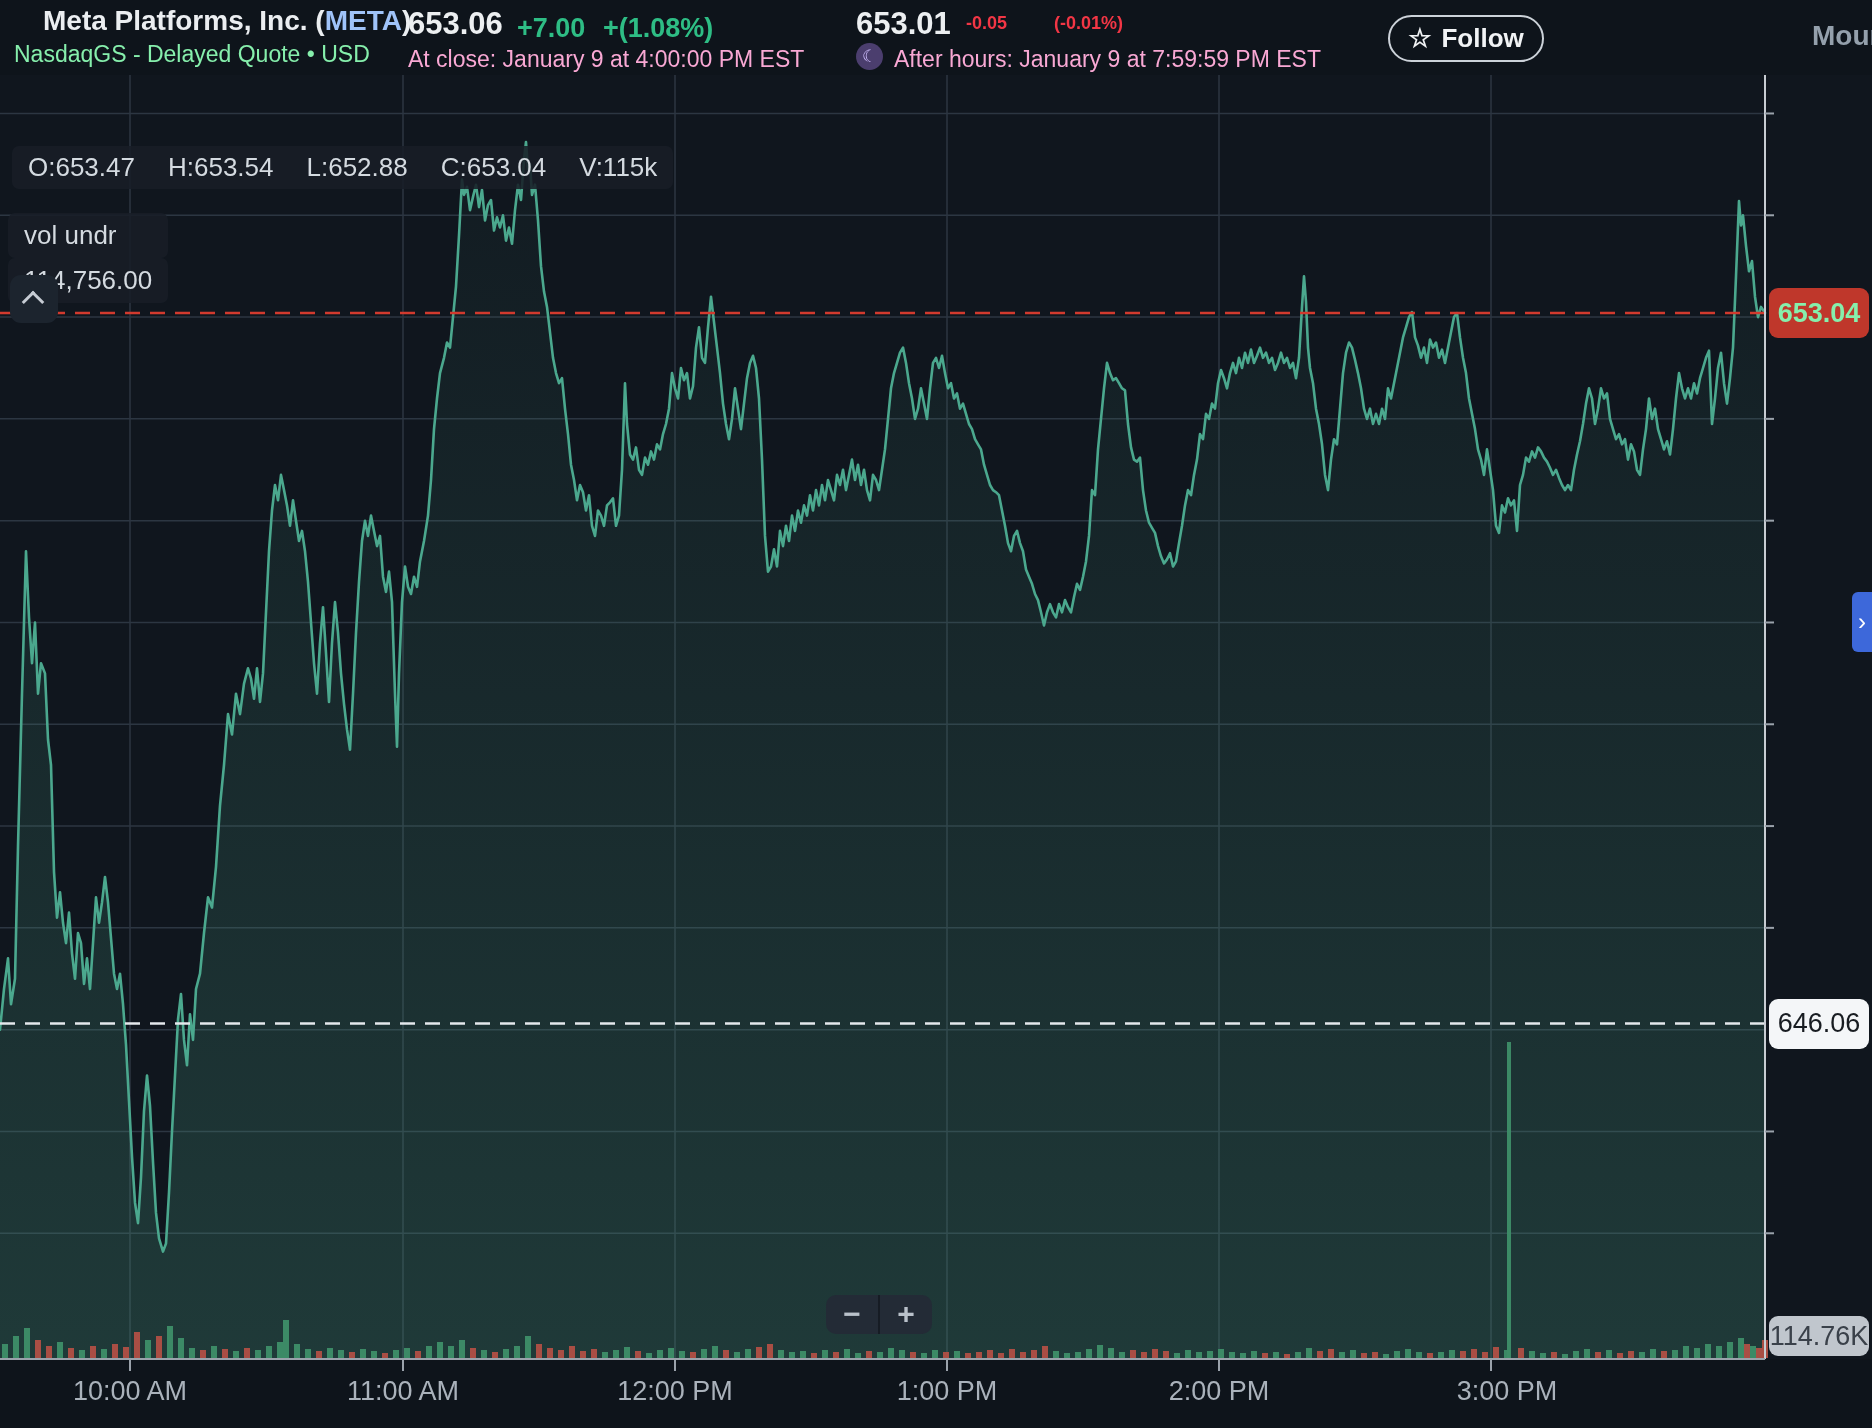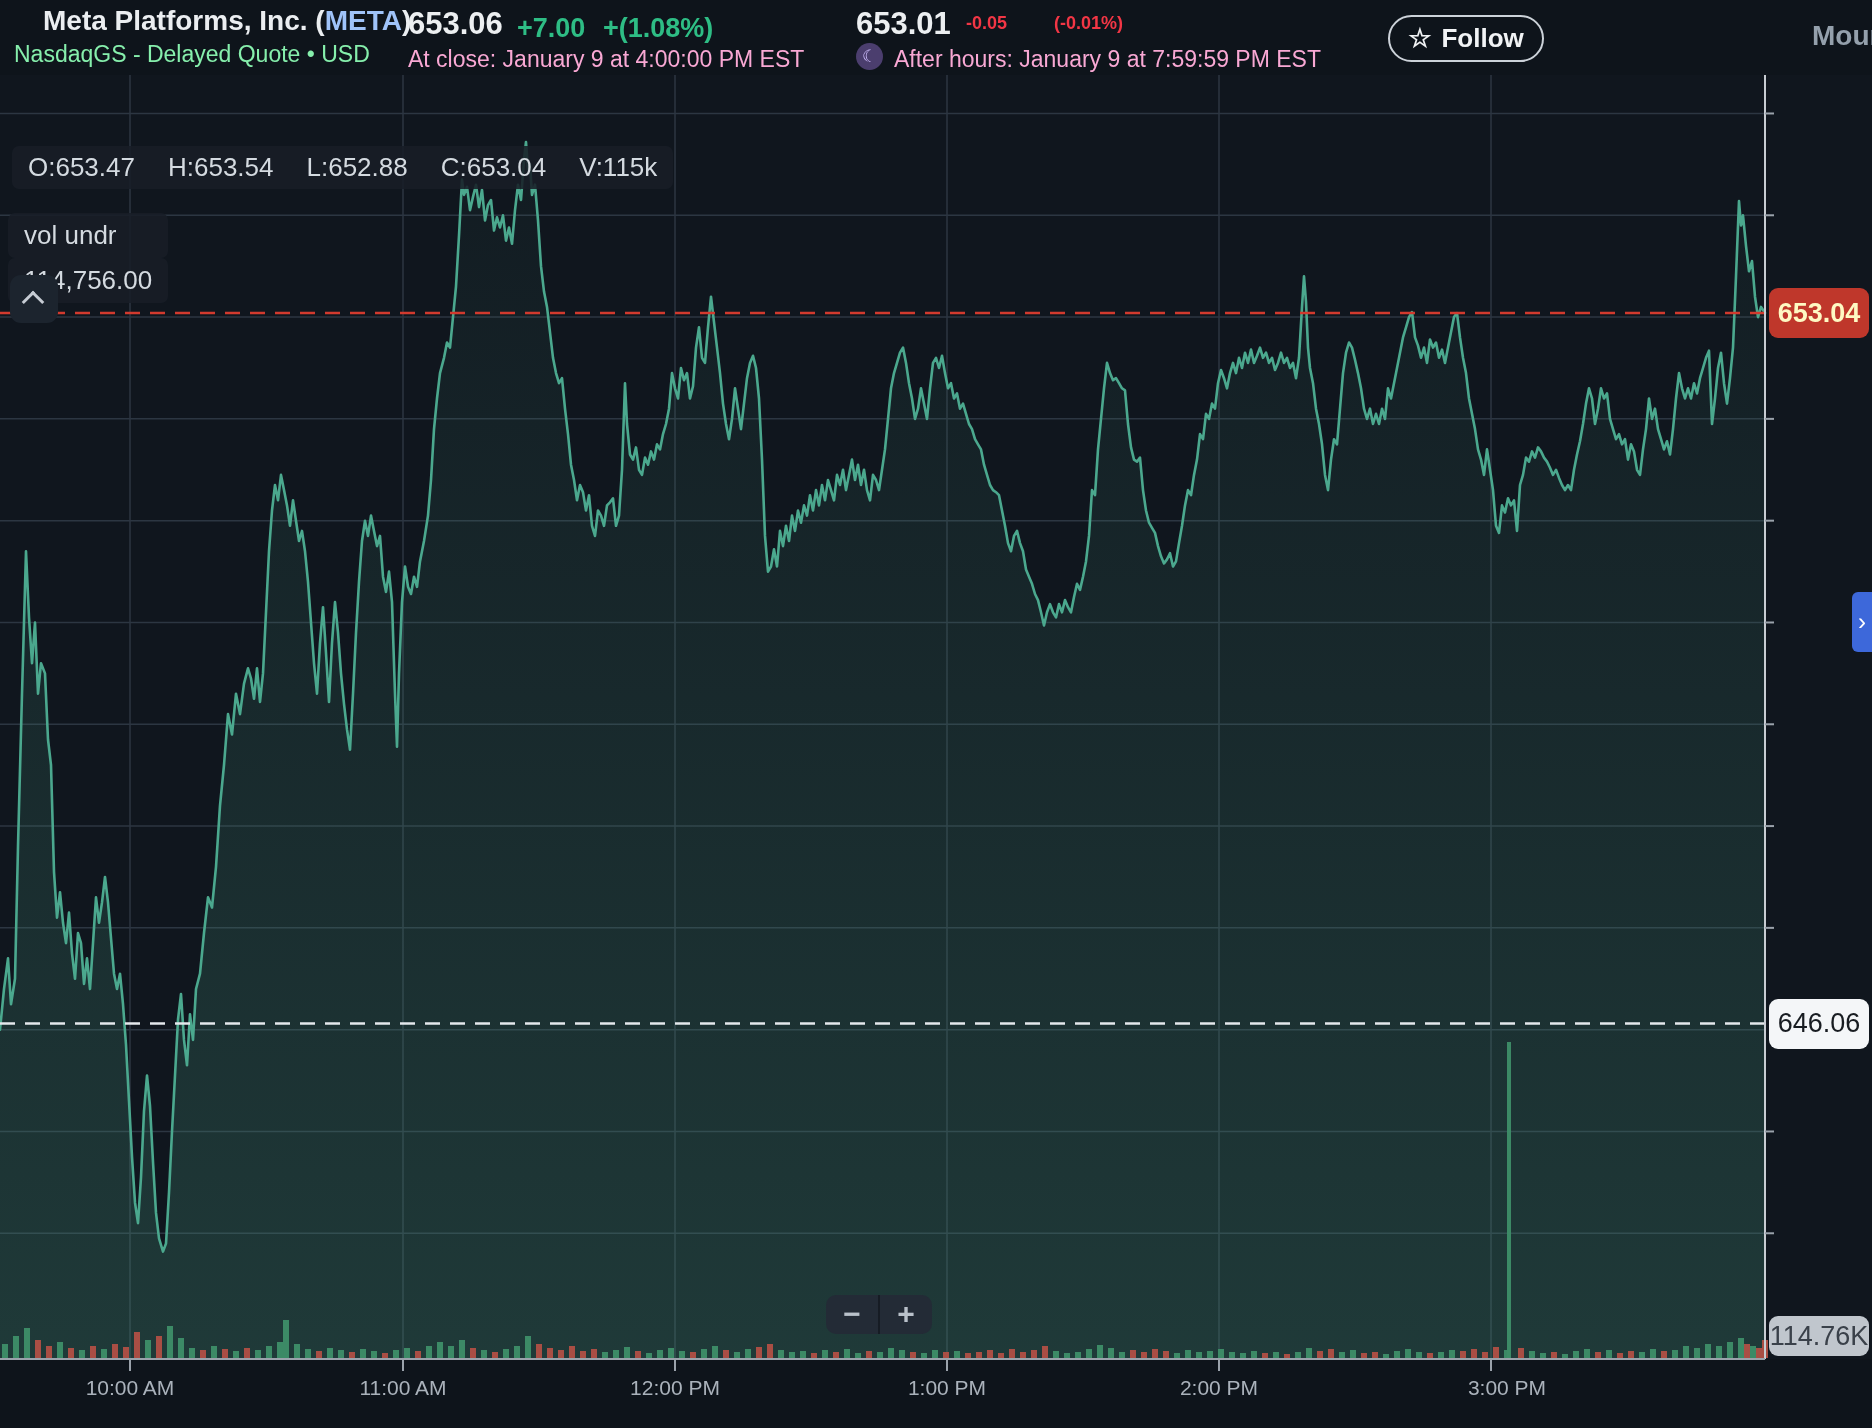--- a/index.html
+++ b/index.html
@@ -33,27 +33,27 @@
   #collapse-btn i{position:absolute;left:15px;top:19px;width:13px;height:13px;border-top:3px solid #c6ccd4;
       border-right:3px solid #c6ccd4;transform:rotate(-45deg);}
   #zoom-ctrls{left:826px;top:1295px;z-index:20;display:flex;background:#232b36;border-radius:10px;overflow:hidden;}
   #zoom-ctrls .zbtn{width:52px;height:39px;color:#b9c1ca;font-size:30px;font-weight:bold;line-height:37px;
       text-align:center;cursor:pointer;}
   #zoom-ctrls .zbtn:first-child{border-right:2px solid #161c24;}
   
   .ylabel{position:absolute;left:1780px;width:88px;font-size:26px;color:#b6bdc6;transform:translateY(-50%);}
   .badge{position:absolute;left:1769px;width:100px;height:50px;border-radius:9px;transform:translateY(-50%);
       display:flex;align-items:center;justify-content:center;font-size:27px;z-index:22;}
-  .badge.red{background:#bf372b;color:#fef9c3;font-weight:bold;}
+  .badge.red{background:#bf372b;color:#86efac;font-weight:bold;}
   .badge.white{background:#f4f6f8;color:#181c21;}
   .badge.gray{background:#c0c6cd;color:#3a414a;height:40px;}
   #ax-toggle{position:absolute;left:1852px;top:592px;width:20px;height:60px;background:#3d68da;
       border-radius:6px 0 0 6px;color:#fff;font-size:24px;display:flex;align-items:center;
       justify-content:center;z-index:23;cursor:pointer;}
-  .xlabel{position:absolute;top:1376px;font-size:21px;color:#aab2bb;transform:translateX(-50%);white-space:nowrap;}
+  .xlabel{position:absolute;top:1376px;font-size:27px;color:#aab2bb;transform:translateX(-50%);white-space:nowrap;}
   #chart-svg{position:absolute;left:0;top:0;z-index:5;}
 </style>
 </head>
 <body>
 
 <div id="header">
   <div class="abs title"><span>Meta Platforms, Inc. (</span><span class="sym">META</span><span>)</span></div>
   <div class="abs subtitle">NasdaqGS - Delayed Quote • USD</div>
 
   <div class="abs bigprice" style="left:408px;top:6px">653.06</div>

